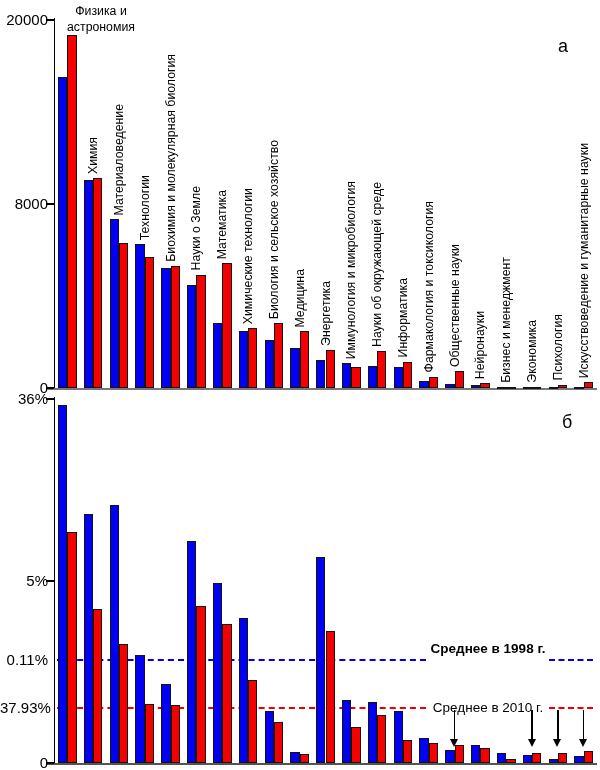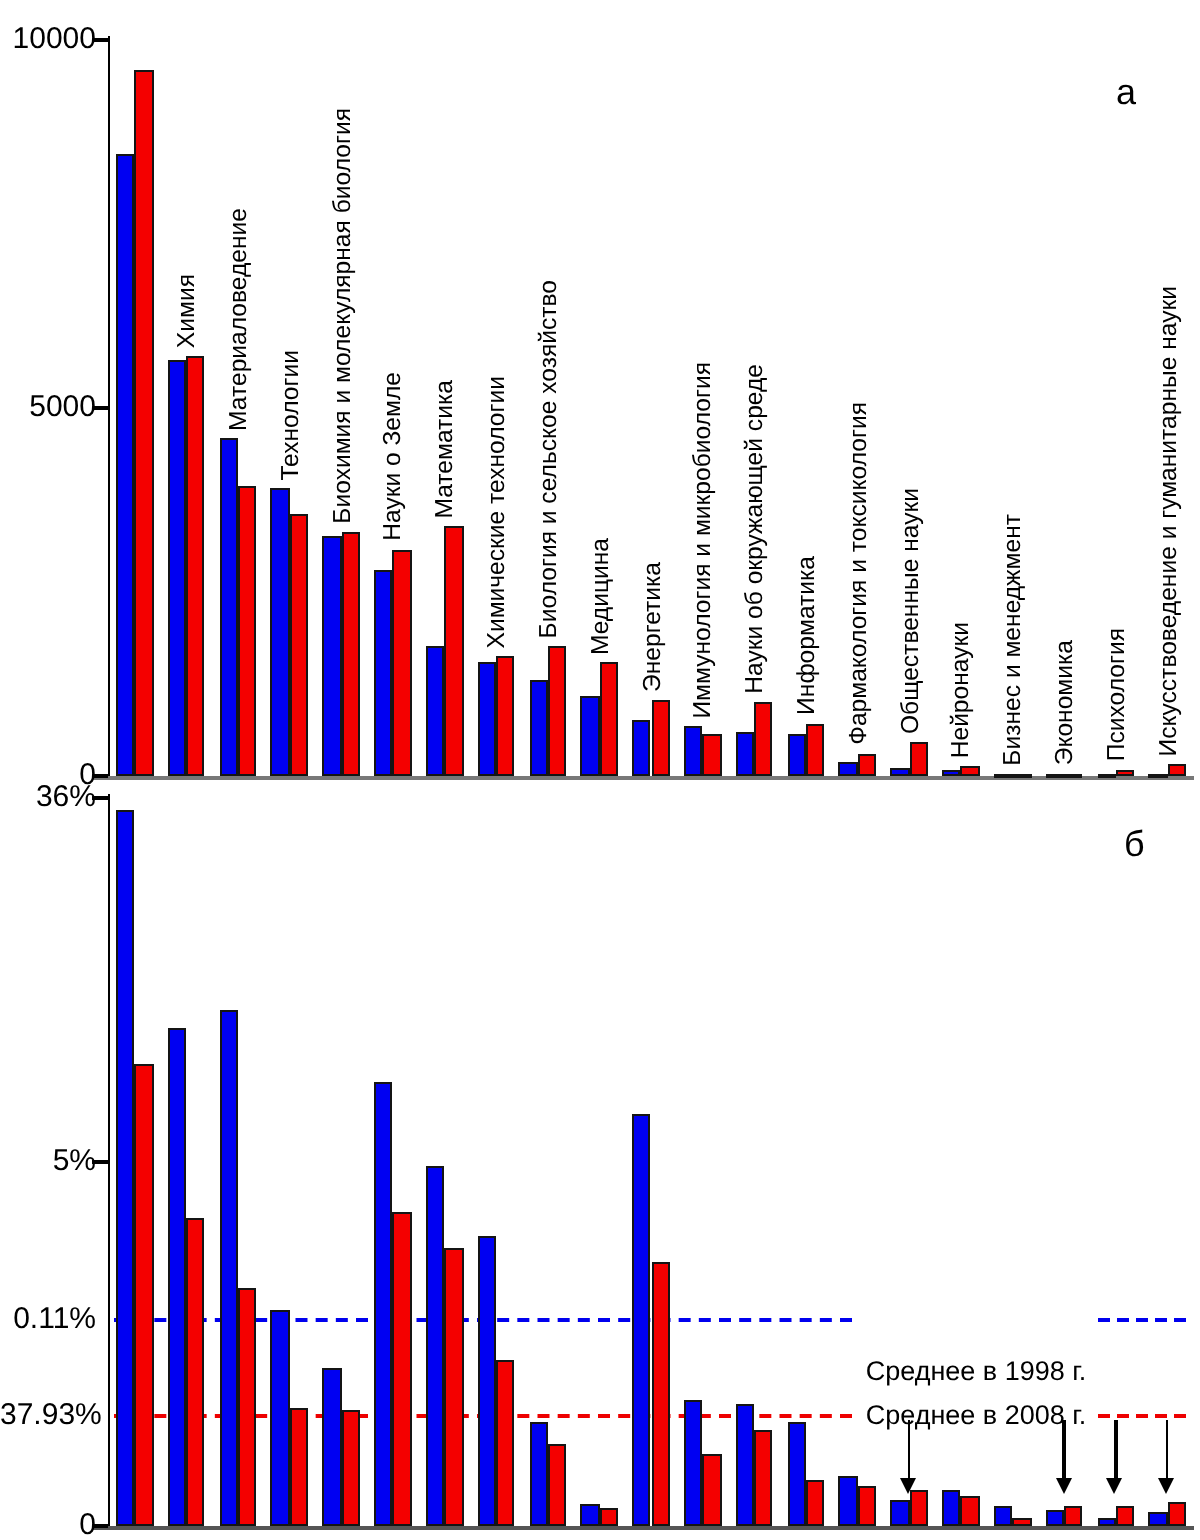--- a/index.html
+++ b/index.html
@@ -38,43 +38,44 @@
 <body>
 
 <div id="fig">
   <div class="panel-letter" style="left:558px;top:36px;">а</div>
   <div class="panel-letter" style="left:562px;top:412px;">б</div>
 <div class="axis-v" style="left: 53.5px; top: 18px; height: 372px;"></div>
     <div class="axis-v" style="left: 53.5px; top: 397px; height: 367px;"></div>
     <div class="baseline" style="left: 46px; top: 388px; width: 551px; background: rgb(120, 120, 120);"></div>
     <div class="baseline" style="left: 46px; top: 762.5px; width: 551px; background: rgb(85, 85, 85);"></div>
     <div class="tick" style="left: 46px; top: 19.2px;"></div>
-    <div class="tick-label" style="top: 11px;">10000</div>
+    <div class="tick-label" style="top: 11px;">20000</div>
     <div class="tick" style="left: 46px; top: 203.2px;"></div>
-    <div class="tick-label" style="top: 195px;">5000</div>
+    <div class="tick-label" style="top: 195px;">8000</div>
     <div class="tick" style="left: 46px; top: 387.2px;"></div>
     <div class="tick-label" style="top: 379px;">0</div>
     <div class="tick" style="left: 46px; top: 398.2px;"></div>
     <div class="tick-label" style="top: 390px;">36%</div>
     <div class="tick" style="left: 46px; top: 580.2px;"></div>
     <div class="tick-label" style="top: 572px;">5%</div>
     <div class="tick-label" style="top: 650.624px;">0.11%</div>
     <div class="tick-label" style="top: 699.4px;">37.93%</div>
     <div class="tick" style="left: 46px; top: 762.2px;"></div>
     <div class="tick-label" style="top: 754px;">0</div>
     <div class="refline" style="left: 57px; top: 658.624px; width: 369px; border-top-color: rgb(0, 0, 238);"></div>
     <div class="refline" style="left: 549px; top: 658.624px; width: 44px; border-top-color: rgb(0, 0, 238);"></div>
-    <div class="ref-label" style="left: 428px; width: 120px; top: 678px;">Среднее в 1998 г.</div>
+    <div class="ref-label" style="left: 428px; width: 120px; top: 641px; font-weight: bold;">Среднее в 1998 г.</div>
     <div class="refline" style="left: 57px; top: 707.4px; width: 369px; border-top-color: rgb(238, 0, 0);"></div>
     <div class="refline" style="left: 549px; top: 707.4px; width: 44px; border-top-color: rgb(238, 0, 0);"></div>
-    <div class="ref-label" style="left: 428px; width: 120px; top: 699.9px;">Среднее в 2008 г.</div>
+    <div class="ref-label" style="left: 428px; width: 120px; top: 699.9px;">Среднее в 2010 г.</div>
     <div class="bar" style="left: 58px; top: 77.04px; width: 9.3px; height: 310.96px; background: rgb(0, 0, 242);"></div>
     <div class="bar" style="left: 67.3px; top: 34.72px; width: 9.3px; height: 353.28px; background: rgb(244, 0, 0);"></div>
     <div class="bar" style="left: 58px; top: 405.188px; width: 9.3px; height: 357.812px; background: rgb(0, 0, 242);"></div>
     <div class="bar" style="left: 67.3px; top: 532.224px; width: 9.3px; height: 230.776px; background: rgb(244, 0, 0);"></div>
+    <div class="cat-label-h" style="left: 48px; width: 106px; top: 4px;">Физика и<br>астрономия</div>
     <div class="bar" style="left: 83.82px; top: 180.08px; width: 9.3px; height: 207.92px; background: rgb(0, 0, 242);"></div>
     <div class="bar" style="left: 93.12px; top: 178.24px; width: 9.3px; height: 209.76px; background: rgb(244, 0, 0);"></div>
     <div class="bar" style="left: 83.82px; top: 514.024px; width: 9.3px; height: 248.976px; background: rgb(0, 0, 242);"></div>
     <div class="bar" style="left: 93.12px; top: 609.392px; width: 9.3px; height: 153.608px; background: rgb(244, 0, 0);"></div>
     <div class="cat-label" style="left: 86.12px; bottom: 595.76px;">Химия</div>
     <div class="bar" style="left: 109.64px; top: 219.456px; width: 9.3px; height: 168.544px; background: rgb(0, 0, 242);"></div>
     <div class="bar" style="left: 118.94px; top: 243.008px; width: 9.3px; height: 144.992px; background: rgb(244, 0, 0);"></div>
     <div class="bar" style="left: 109.64px; top: 505.288px; width: 9.3px; height: 257.712px; background: rgb(0, 0, 242);"></div>
     <div class="bar" style="left: 118.94px; top: 644.336px; width: 9.3px; height: 118.664px; background: rgb(244, 0, 0);"></div>
     <div class="cat-label" style="left: 111.94px; bottom: 554.544px;">Материаловедение</div>

